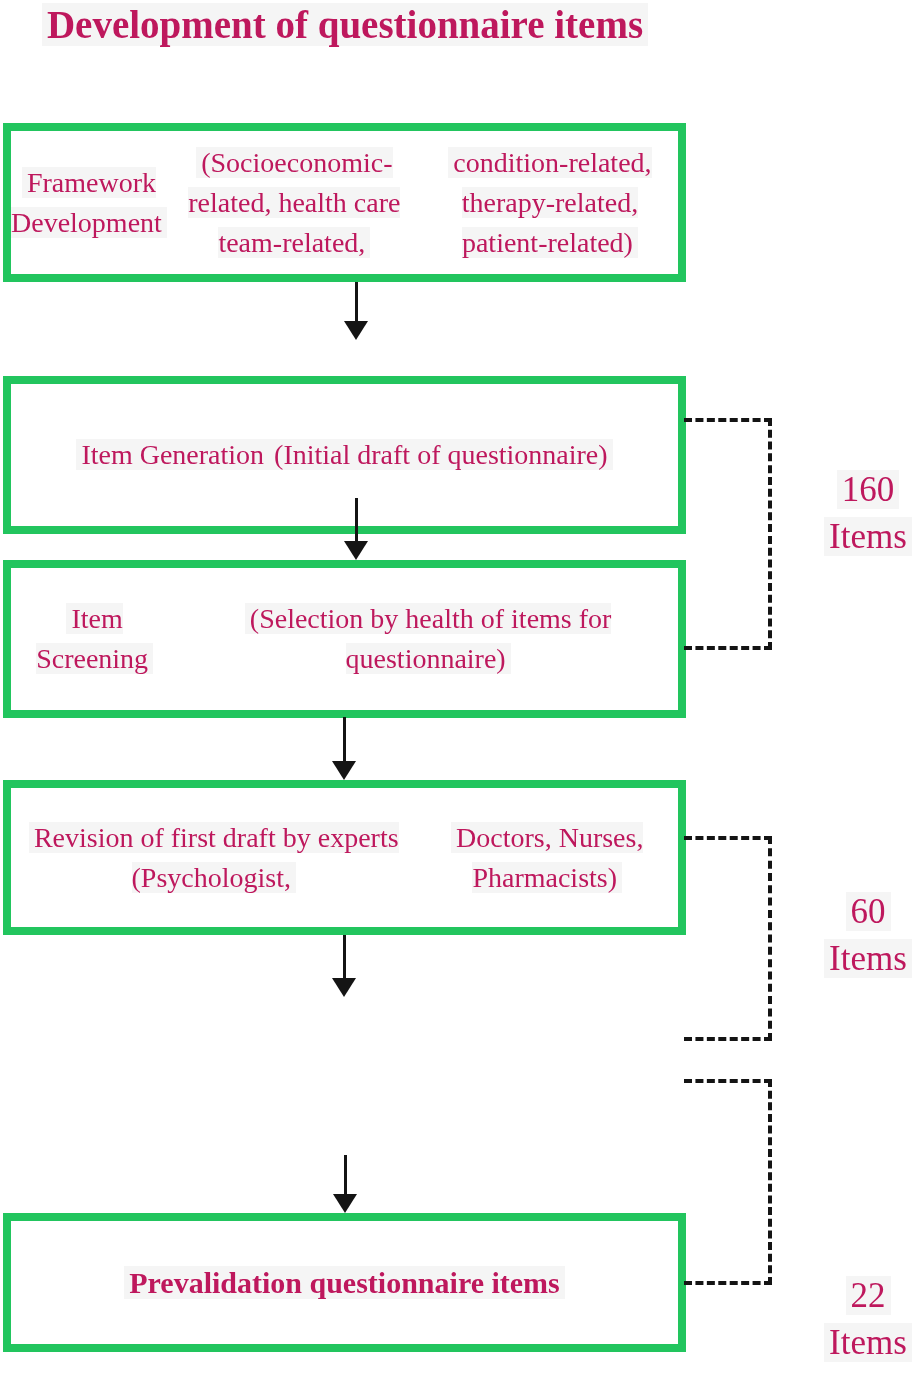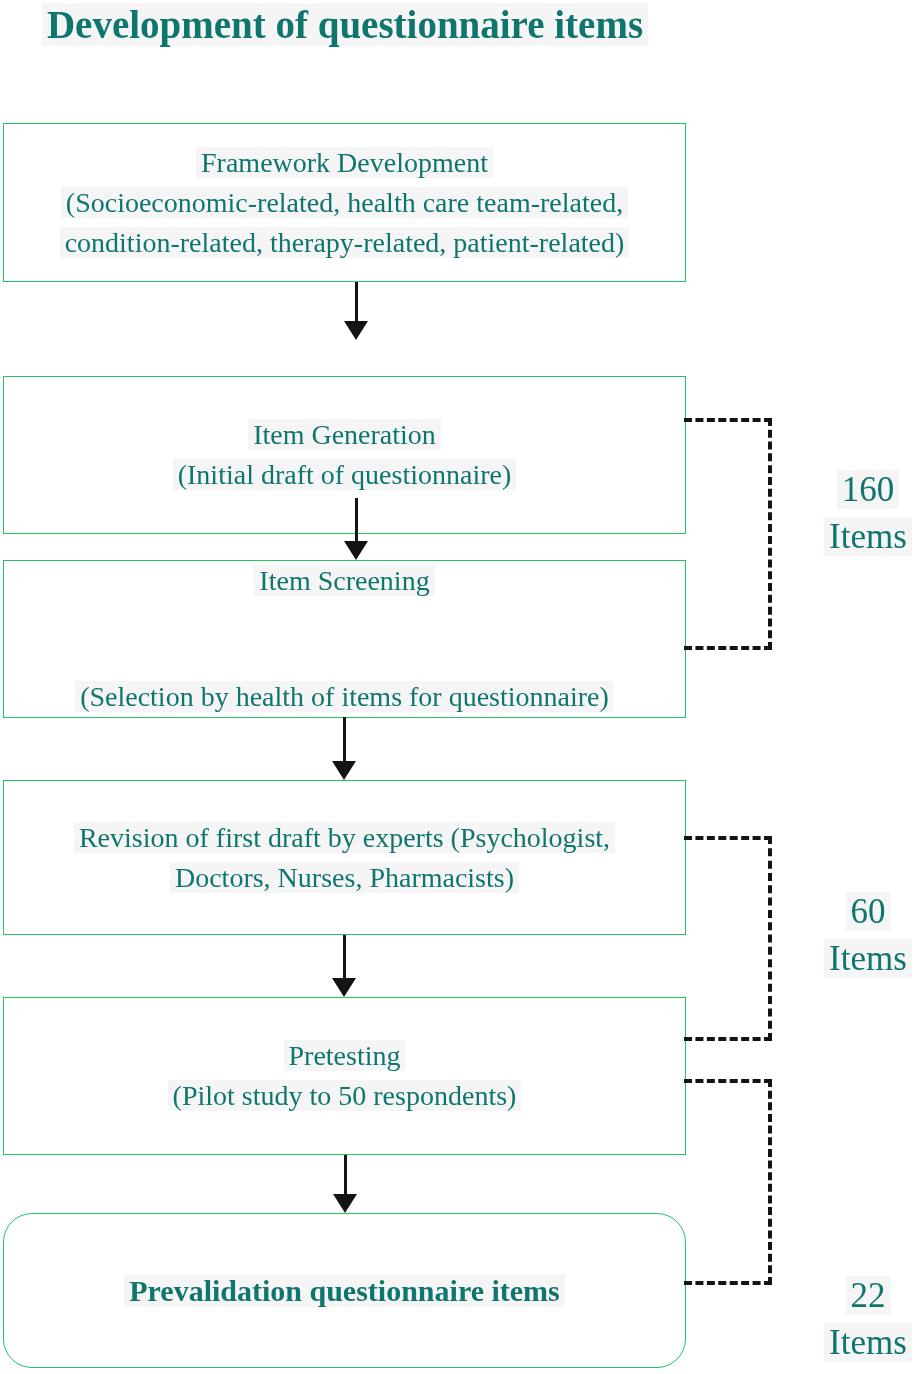--- a/index.html
+++ b/index.html
@@ -6,21 +6,21 @@
     margin: 0;
     padding: 0;
     background: #ffffff;
   }
   .canvas {
     position: relative;
     width: 915px;
     height: 1374px;
     background: #ffffff;
     font-family: "Liberation Serif", "DejaVu Serif", serif;
-    color: #0f766e;
+    color: #be185d;
     overflow: hidden;
   }
   .title {
     position: absolute;
     top: 2px;
     left: 0;
     width: 690px;
     text-align: center;
     font-size: 39px;
     font-weight: bold;
@@ -28,37 +28,37 @@
   }
   .title span, .line span, .cl-line span {
     background: #f5f5f5;
     padding: 0 5px;
   }
   .box {
     position: absolute;
     left: 3px;
     width: 683px;
     box-sizing: border-box;
-    border: 1px solid #22c55e;
+    border: 8px solid #22c55e;
     background: #ffffff;
     display: flex;
-    flex-direction: column;
+    flex-direction: row;
     justify-content: center;
     align-items: center;
     text-align: center;
     font-size: 28px;
   }
   .line { line-height: 40px; }
   .box.bold { font-weight: bold; font-size: 30px; }
   .box1 { top: 123px;  height: 159px; }
   .box2 { top: 340px;  height: 158px; margin-top: 36px; }
   .box3 { top: 560px;  height: 158px; justify-content: space-between; }
   .box4 { top: 780px;  height: 155px; }
   .box5 { top: 997px;  height: 158px; }
-  .box6 { top: 1213px; height: 155px; border-radius: 29px; }
+  .box6 { top: 1213px; height: 139px; }
 
   .arrow {
     position: absolute;
     width: 24px;
     display: flex;
     flex-direction: column;
     align-items: center;
   }
   .arrow-line {
     width: 3px;
@@ -146,24 +146,20 @@
   <div class="box box4">
     <div class="line"><span>Revision of first draft by experts (Psychologist,</span></div>
     <div class="line"><span>Doctors, Nurses, Pharmacists)</span></div>
   </div>
 
   <div class="arrow a4">
     <div class="arrow-line"></div>
     <div class="arrow-head"></div>
   </div>
 
-  <div class="box box5">
-    <div class="line"><span>Pretesting</span></div>
-    <div class="line"><span>(Pilot study to 50 respondents)</span></div>
-  </div>
 
   <div class="arrow a5">
     <div class="arrow-line"></div>
     <div class="arrow-head"></div>
   </div>
 
   <div class="box box6 bold">
     <div class="line"><span>Prevalidation questionnaire items</span></div>
   </div>
 

